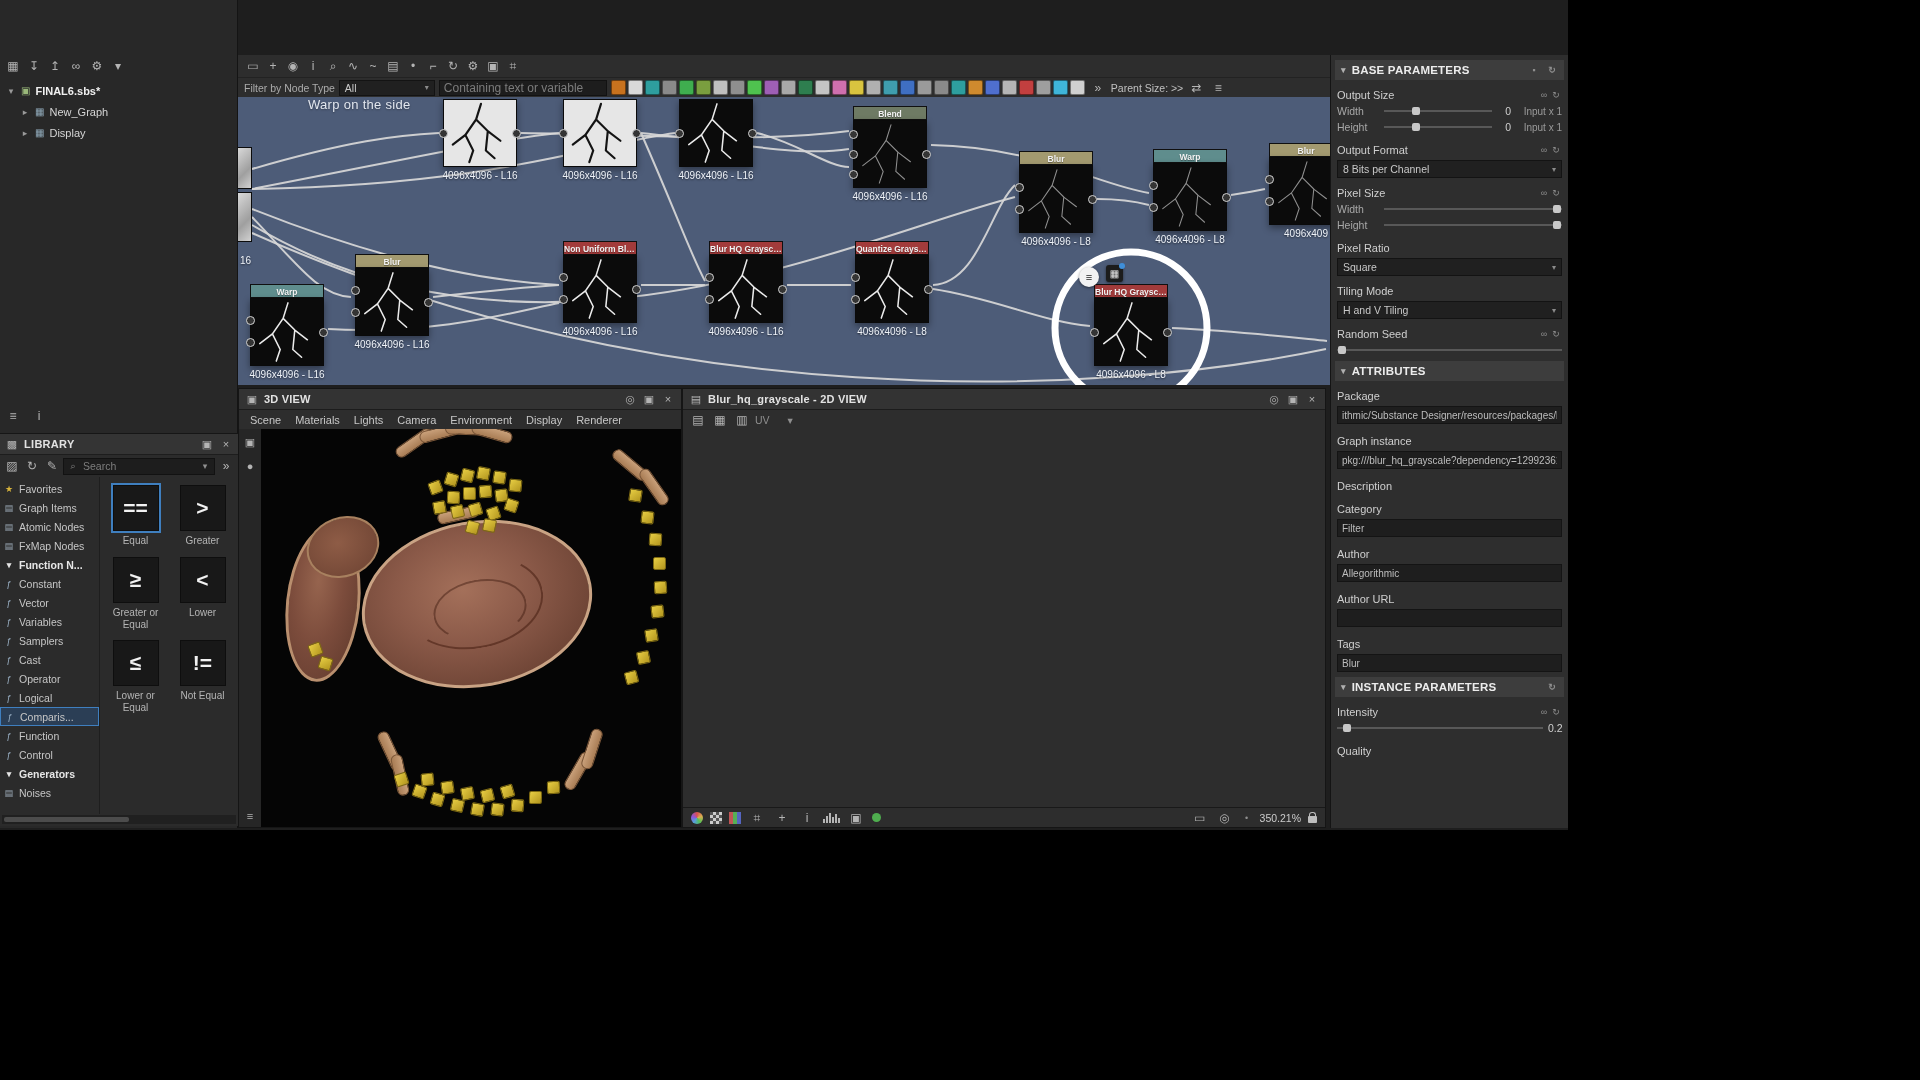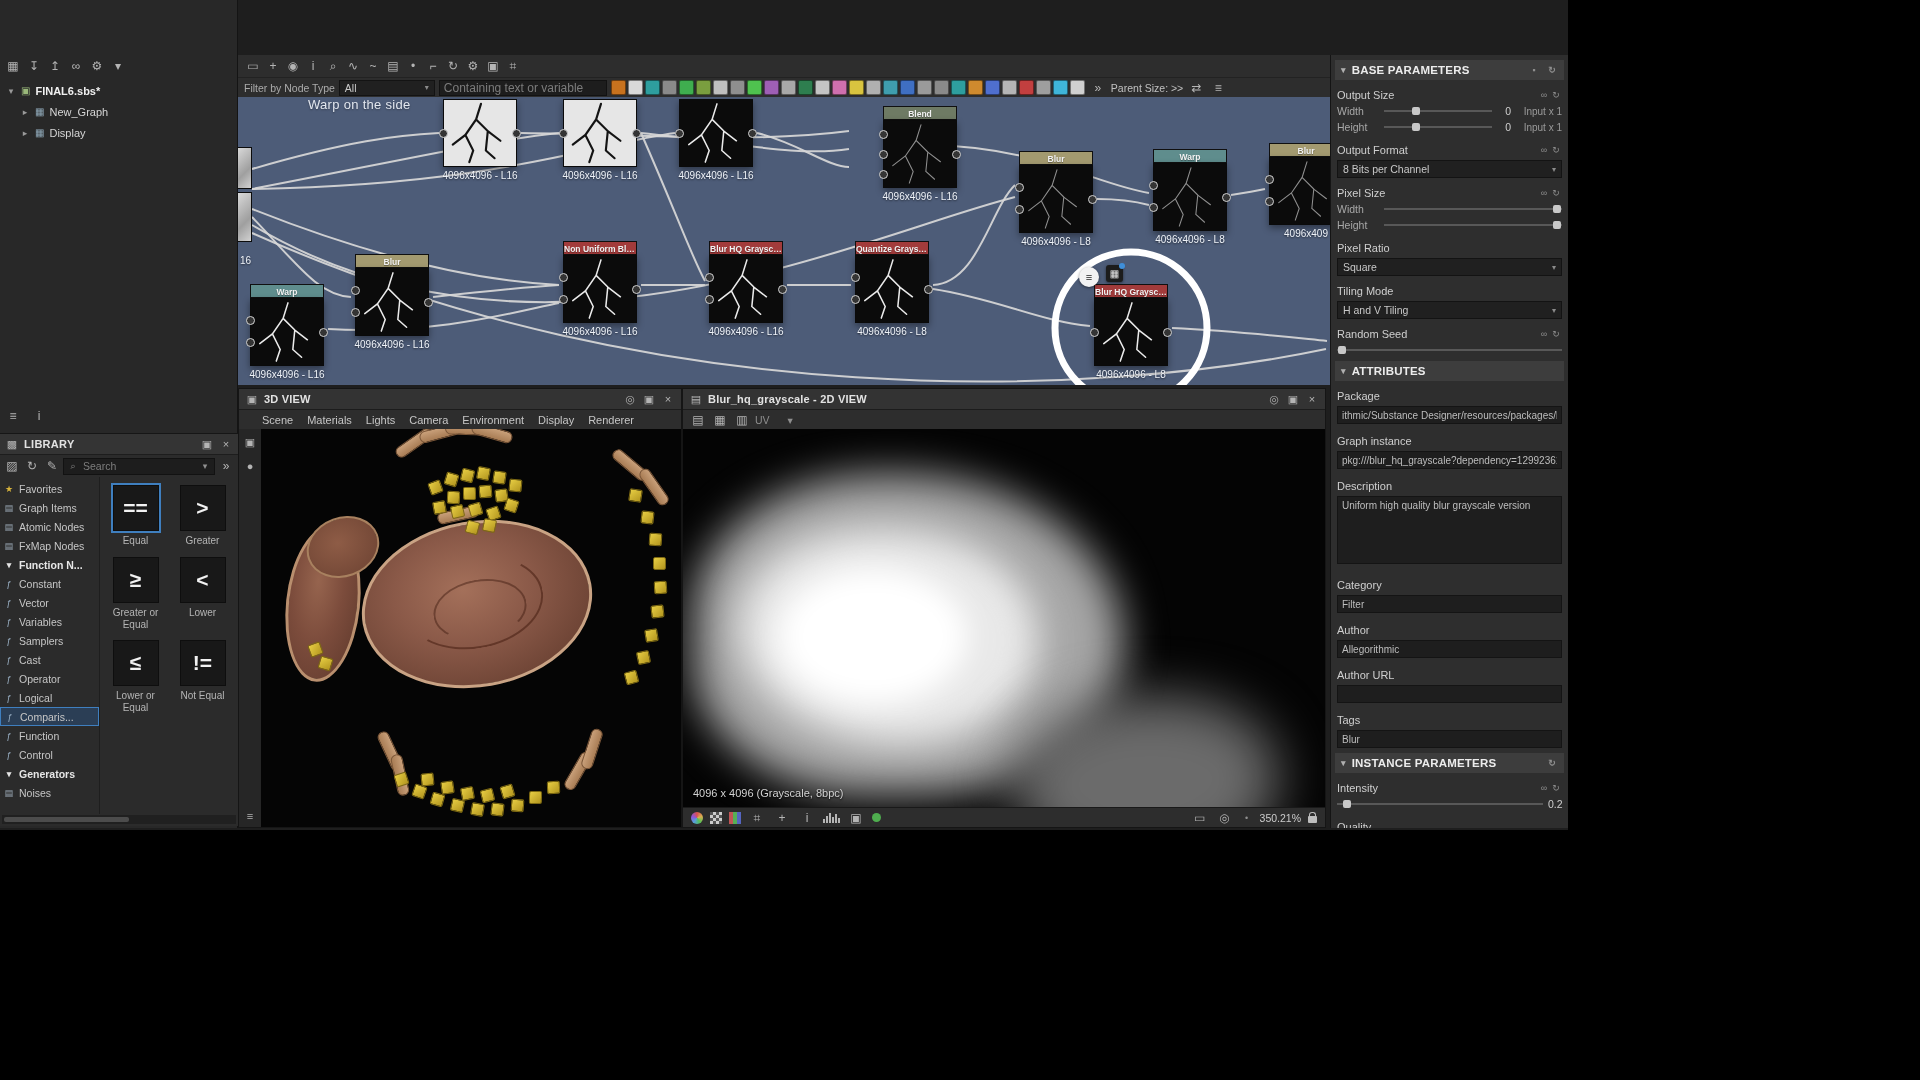--- a/index.html
+++ b/index.html
@@ -66,21 +66,21 @@
   .port{position:absolute;width:7px;height:7px;border-radius:50%;background:#343434;border:1.5px solid #d2d2d2;box-sizing:content-box;}
   .sliver{position:absolute;left:0;width:13px;background:linear-gradient(135deg,#d9d9d9,#9f9f9f 60%,#d2d2d2);border:1px solid #0c0c0c;border-left:none;}
   .edge-lbl{position:absolute;left:2px;font-size:10px;color:#eef2f8;text-shadow:0 1px 2px rgba(0,0,0,.55);}
   .badge1{position:absolute;width:20px;height:20px;border-radius:50%;background:#f2f2f2;color:#222;display:flex;align-items:center;justify-content:center;font-size:11px;box-shadow:0 1px 3px rgba(0,0,0,.5);}
   .badge2{position:absolute;width:17px;height:17px;border-radius:3px;background:#1c1c1c;color:#e8e8e8;display:flex;align-items:center;justify-content:center;font-size:10px;box-shadow:0 1px 3px rgba(0,0,0,.5);}
   .badge2 i{position:absolute;right:-2px;top:-2px;width:6px;height:6px;border-radius:50%;background:#3f8fd9;}
 
   
   .phead{height:20px;display:flex;align-items:center;gap:5px;padding:0 6px;background:#333333;border-bottom:1px solid #1c1c1c;}
   .ptitle{font-size:11px;font-weight:bold;color:#e2e2e2;flex:1;letter-spacing:.2px;}
-  .menubar{height:20px;display:flex;align-items:center;gap:0;padding:0 4px;font-size:11px;color:#c6c6c6;background:#2d2d2d;margin-left:12px;}
+  .menubar{height:20px;display:flex;align-items:center;gap:0;padding:0 4px;font-size:11px;color:#c6c6c6;background:#2d2d2d;}
   .menubar span{padding:0 7px;}
   .view3d{position:absolute;left:238px;top:388px;width:444px;height:440px;background:#2d2d2d;border:1px solid #151515;box-sizing:border-box;}
   .strip3{position:absolute;left:0;top:40px;width:22px;bottom:0;background:#262626;display:flex;flex-direction:column;align-items:center;padding-top:6px;gap:10px;box-sizing:border-box;}
   .strip3 .corner{margin-top:auto;margin-bottom:4px;}
   .vp3{position:absolute;left:22px;top:40px;right:0;bottom:0;background:#050505;overflow:hidden;}
   .meat{position:absolute;border-radius:50%;}
   .bone{position:absolute;width:42px;height:12px;border-radius:6px;background:linear-gradient(#c9a07a,#a87c54);border:1px solid #7a5638;box-sizing:border-box;}
   .cube{position:absolute;width:13px;height:13px;border-radius:2px;background:linear-gradient(135deg,#e8ce44,#b2951e);border:1px solid #7e6a12;box-sizing:border-box;}
 
   .view2d{position:absolute;left:682px;top:388px;width:644px;height:440px;background:#2d2d2d;border:1px solid #151515;box-sizing:border-box;}
@@ -390,21 +390,21 @@
     <div class="nthumb" style="top:0px">
                 <svg viewBox="0 0 74 68" preserveAspectRatio="none">
                   <rect width="74" height="68" fill="#0b0b0b"></rect>
                   <path d="M38,4 L33,20 L22,36 L9,46 M33,20 L45,32 L43,52 M22,36 L30,52 L26,64 M45,32 L58,42 M43,52 L52,60" stroke="#eaeaea" stroke-width="1.6" fill="none" stroke-linecap="round"></path>
                 </svg>
               </div>
     <span class="port" style="left:-4px;top:30px"></span>
               <span class="port" style="right:-4px;top:30px"></span>
     <div class="nlbl" style="top:71px">4096x4096 - L16</div>
             </div>
-            <div class="gnode" style="left:645px;top:9px;height:78px">
+            <div class="gnode" style="left:615px;top:9px;height:78px">
     <div class="nhdr" style="background:#6e7a64">Blend</div>
               <div class="nthumb" style="top:14px">
                 <svg viewBox="0 0 74 68" preserveAspectRatio="none">
                   <rect width="74" height="68" fill="#0b0b0b"></rect>
                   <path d="M38,4 L33,20 L22,36 L9,46 M33,20 L45,32 L43,52 M22,36 L30,52 L26,64 M45,32 L58,42 M43,52 L52,60" stroke="#8f8f8f" stroke-width="1.1" fill="none" stroke-linecap="round"></path>
                 </svg>
               </div>
     <span class="port" style="left:-4px;top:24px"></span>
               <span class="port" style="left:-4px;top:44px"></span>
               <span class="port" style="left:-4px;top:64px"></span>
@@ -636,27 +636,20 @@
       </div>
       <div class="tb2d">
         <span class="ic">▤</span>
         <span class="ic">▦</span>
         <span class="ic">▥</span>
         <span class="uvlbl">
           <span>UV</span>
           <span class="car">▾</span>
         </span>
       </div>
-      <div class="vp2" id="vp2">
-          <div class="blob" style="left:10px;top:45px;width:430px;height:320px;border-radius:48% 58% 52% 45%;background:#a6a6a6;filter:blur(20px)"></div>
-  <div class="blob" style="left:55px;top:100px;width:300px;height:215px;border-radius:50% 55% 50% 60%;background:#e9e9e9;filter:blur(18px)"></div>
-  <div class="blob" style="left:95px;top:140px;width:190px;height:135px;border-radius:50%;background:#ffffff;filter:blur(14px)"></div>
-  <div class="blob" style="left:330px;top:268px;width:265px;height:175px;border-radius:50% 45% 55% 50%;background:#6b6b6b;filter:blur(26px)"></div>
-        <div class="info2d">4096 x 4096 (Grayscale, 8bpc)</div>
-      </div>
       <div class="bbar2">
         <span class="ball"></span>
         <span class="chk"></span>
         <span class="rgb">
             <i class="r"></i>
             <i class="g"></i>
             <i class="b"></i>
           </span>
         <span class="ic">⌗</span>
         <span class="ic">+</span>
@@ -753,21 +746,21 @@
         </div><div class="p-sec">
     <span class="car">▾</span>
     <span>ATTRIBUTES</span>
           <span class="sp"></span>
     </div><div class="pgroup">
         <span class="plab2">Package</span>
         </div><input class="tin" value="ithmic/Substance Designer/resources/packages/blur_hq_" style=""><div class="pgroup">
         <span class="plab2">Graph instance</span>
         </div><input class="tin" value="pkg:///blur_hq_grayscale?dependency=1299236171" style=""><div class="pgroup">
         <span class="plab2">Description</span>
-        </div><textarea class="tta" style="">Uniform high quality blur grayscale version</textarea><div class="pgroup">
+        </div><div class="pgroup">
         <span class="plab2">Category</span>
         </div><input class="tin" value="Filter" style=""><div class="pgroup">
         <span class="plab2">Author</span>
         </div><input class="tin" value="Allegorithmic" style=""><div class="pgroup">
         <span class="plab2">Author URL</span>
         </div><input class="tin" value="" style=""><div class="pgroup">
         <span class="plab2">Tags</span>
         </div><input class="tin" value="Blur" style=""><div class="p-sec">
     <span class="car">▾</span>
     <span>INSTANCE PARAMETERS</span>

